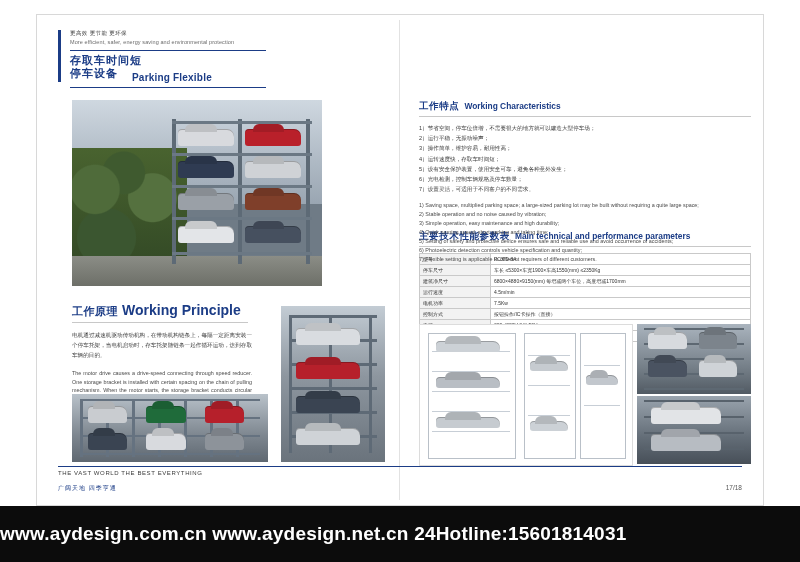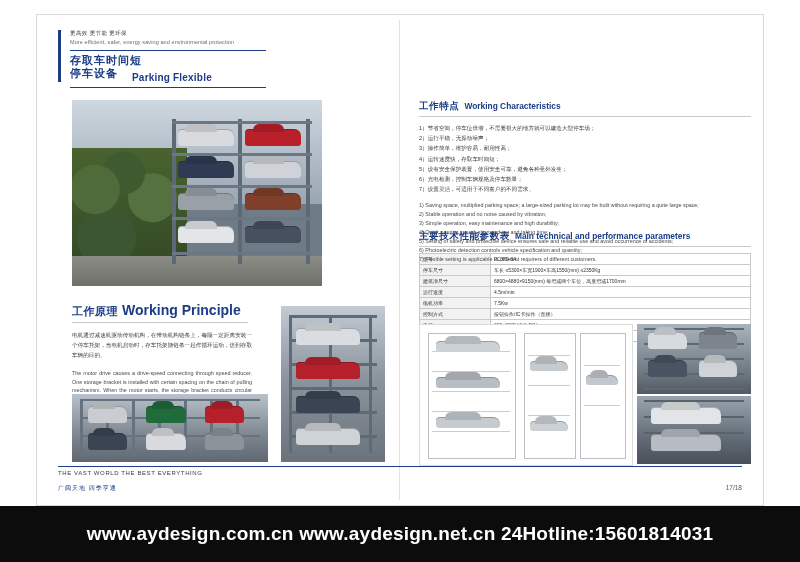--- a/index.html
+++ b/index.html
@@ -84,21 +84,21 @@
   .photo-r1{position:absolute;left:601px;top:310px;width:114px;height:70px;overflow:hidden;background:#7b838c;}
   .photo-r2{position:absolute;left:601px;top:382px;width:114px;height:68px;overflow:hidden;background:#7b838c;}
 
   
   .f-rule{position:absolute;left:22px;top:452px;width:684px;height:1px;background:#1b3c86;}
   .f-en{position:absolute;left:22px;top:456px;font-size:6px;color:#3b3b3b;letter-spacing:.6px;}
   .f-cn{position:absolute;left:22px;top:470px;font-size:6px;color:#1b3c86;letter-spacing:1px;}
   .f-pg{position:absolute;right:22px;top:470px;font-size:6.5px;color:#555;}
 
   
-  .banner{position:absolute;left:0;bottom:0;width:800px;height:56px;background:#0c0c0c;display:flex;align-items:center;justify-content:center;}
+  .banner{position:absolute;left:0;bottom:0;width:800px;height:56px;background:#0c0c0c;display:flex;align-items:center;justify-content:flex-start;}
   .banner span{color:#ffffff;font-size:19px;font-weight:bold;letter-spacing:.2px;white-space:nowrap;}
 
   .ph-grad{position:absolute;left:0;top:0;width:100%;height:100%;}
 </style>
 </head>
 <body>
 
 <div class="page">
 
   <div class="sheet">

